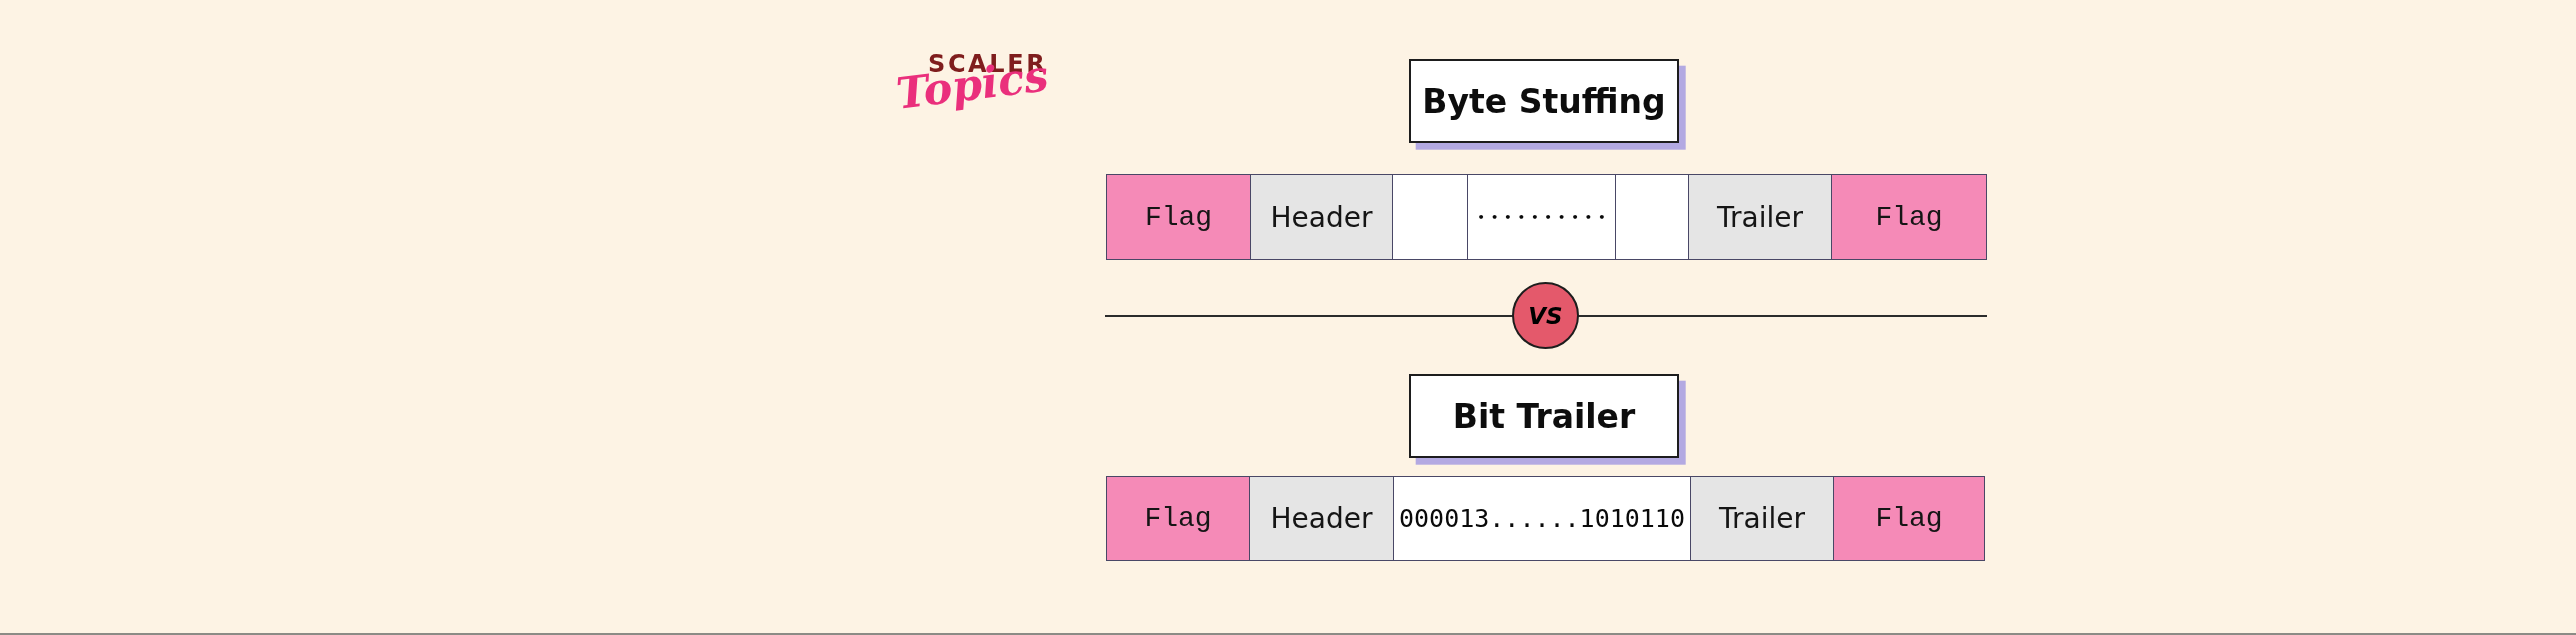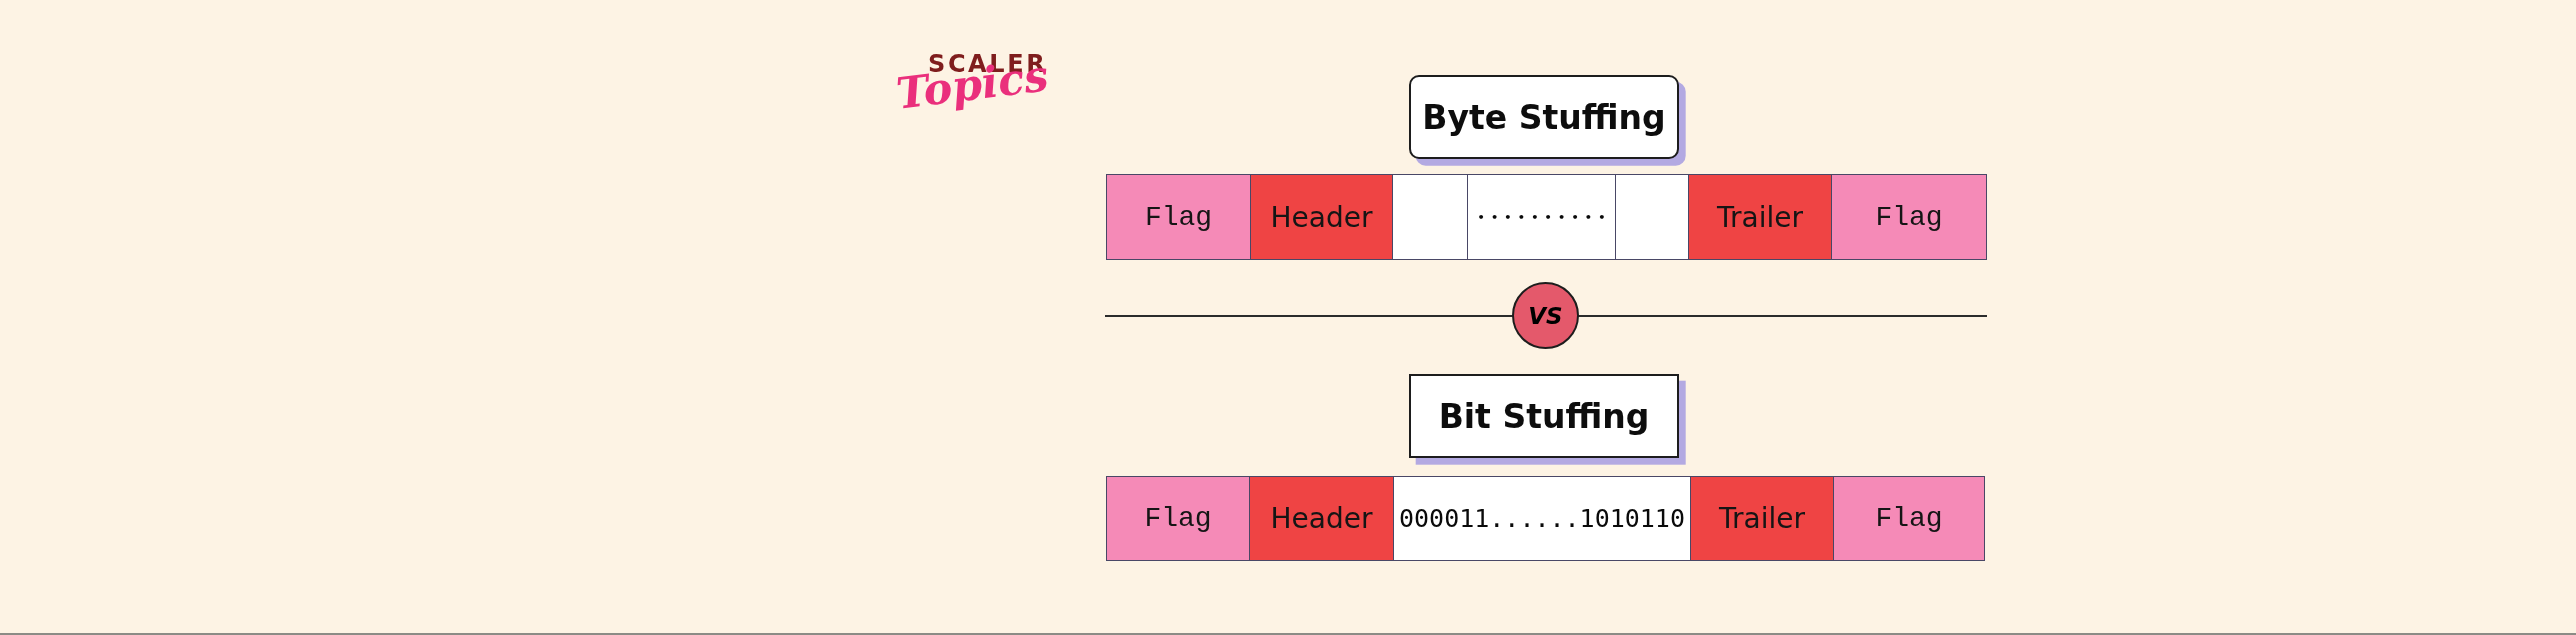--- a/index.html
+++ b/index.html
@@ -23,39 +23,39 @@
     margin-top:-3.1px;margin-left:-2.1px;
   }
   
   .title-box{
     position:absolute;left:1409px;width:270px;height:84px;
     box-sizing:border-box;background:#ffffff;border:2.1px solid #1d1d1d;
     box-shadow:6.7px 6.7px 0 #b3a9e2;
     display:flex;align-items:center;justify-content:center;
     font-size:33px;font-weight:bold;color:#0d0d0d;
   }
-  .title-byte{top:75px;border-radius:10px;}
+  .title-byte{top:59px;}
   .title-bit{top:374px;}
   
   .frame-row{
     position:absolute;left:1106px;height:86px;
     box-sizing:border-box;border:1.5px solid #494766;
     display:flex;background:#ffffff;
   }
   .row-byte{top:174px;width:881px;}
   .row-bit{top:476px;width:879px;height:85px;}
   .cell{
     box-sizing:border-box;height:100%;
     display:flex;align-items:center;justify-content:center;
     font-size:28px;color:#151515;
     border-right:1.5px solid #494766;
   }
   .cell:last-child{border-right:none;}
   .pink{background:#f58ab7;font-family:Liberation Mono, monospace;}
-  .purple{background:#ef4444;}
+  .purple{background:#e5e5e5;}
   .white{background:#ffffff;}
   
   .b0{width:144px;} .b1{width:142px;} .b2{width:75px;}
   .b3{width:148px;} .b4{width:73px;} .b5{width:143px;} .b6{flex:1;}
   
   .t0{width:143px;} .t1{width:144px;} .t2{width:297px;}
   .t3{width:143px;} .t4{flex:1;}
   .dots-cell{
     font-size:11.3px;letter-spacing:6.2px;padding-left:6.2px;
     font-weight:bold;color:#0a0a0a;
@@ -103,25 +103,25 @@
   <div class="cell purple b5">Trailer</div>
   <div class="cell pink b6">Flag</div>
 </div>
 
 <div class="divider-line"></div>
 <div class="vs-circle">
   <span>VS</span>
 </div>
 
 <div class="title-box title-bit">
-  <span>Bit Stuffing</span>
+  <span>Bit Trailer</span>
 </div>
 
 <div class="frame-row row-bit">
   <div class="cell pink t0">Flag</div>
   <div class="cell purple t1">Header</div>
-  <div class="cell white t2 binary-cell">000011......1010110</div>
+  <div class="cell white t2 binary-cell">000013......1010110</div>
   <div class="cell purple t3">Trailer</div>
   <div class="cell pink t4">Flag</div>
 </div>
 
 <div class="bottom-bar"></div>
 
 
 </body></html>

